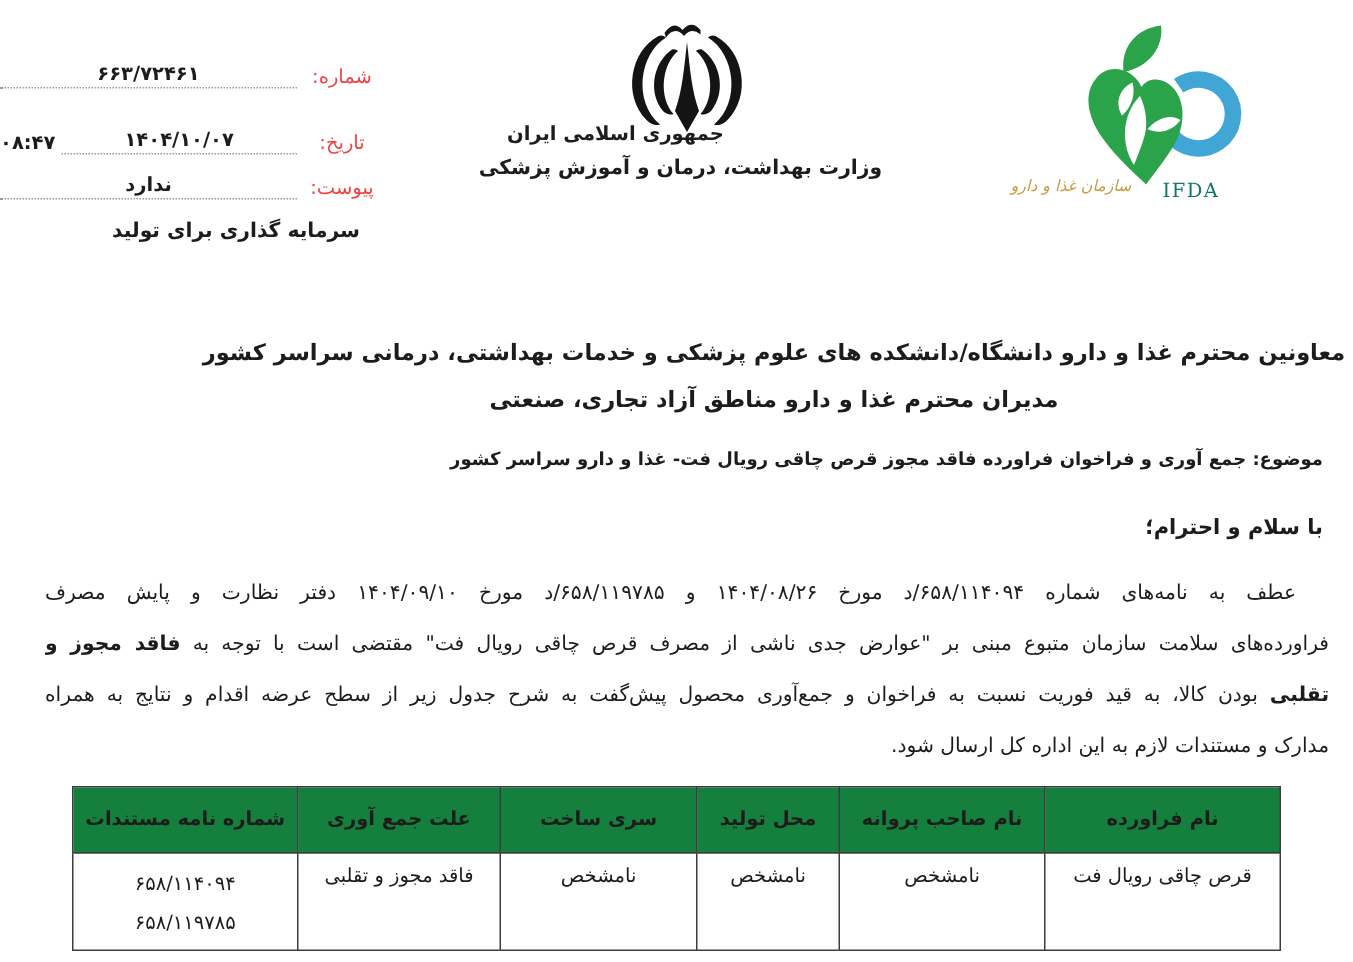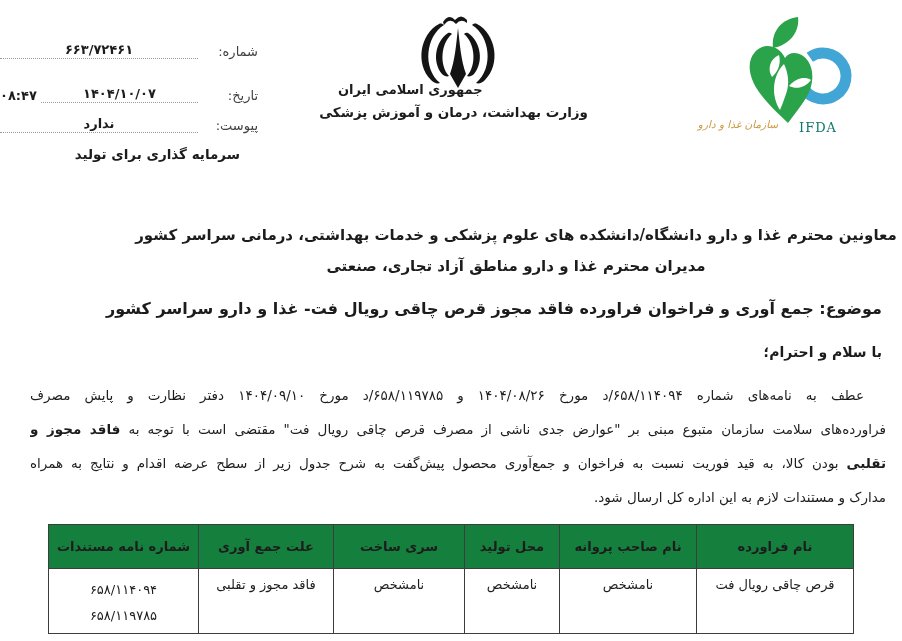--- a/index.html
+++ b/index.html
@@ -5,38 +5,38 @@
   * { margin:0; padding:0; box-sizing:border-box; }
   html,body { background:#fff; }
   body { font-family:"DejaVu Sans", sans-serif; color:#1c1c1c; }
   .page {
     position:relative; width:902px; height:641px; background:#fff;
     overflow:hidden; direction:rtl;
   }
   
   .meta { position:absolute; left:0; top:38px; width:258px; direction:rtl; font-size:13px; }
   .meta-row { position:absolute; left:0; width:258px; display:flex; direction:rtl; align-items:flex-end; }
-  .meta-row .lbl { width:60px; text-align:right; color:#404040; font-size:13px; flex:0 0 auto; }
+  .meta-row .lbl { width:60px; text-align:center; color:#ef4444; font-size:13px; flex:0 0 auto; }
   .meta-row .dots { flex:1 1 auto; border-bottom:1.5px dotted #9a9a9a; text-align:center; font-weight:bold; padding:0 2px 1px 2px; white-space:nowrap; }
   .meta-row .time { flex:0 0 auto; font-weight:bold; padding-right:4px; white-space:nowrap; }
   .row-number { top:4px; }
   .row-date   { top:48px; }
   .row-attach { top:78px; }
   .meta-note  { position:absolute; left:0; top:108px; width:240px; text-align:right; font-weight:bold; font-size:13.5px; }
   
   .emblem-wrap { position:absolute; left:404px; top:12px; width:108px; height:72px; }
   .head-country  { position:absolute; left:338px; top:82px;  width:240px; text-align:left; font-weight:bold; font-size:13px; white-space:nowrap; }
   .head-ministry { position:absolute; left:328px; top:104px; width:260px; text-align:center; font-weight:bold; font-size:13.5px; white-space:nowrap; }
   
-  .ifda { position:absolute; left:673px; top:14px; width:190px; height:130px; direction:ltr; }
+  .ifda { position:absolute; left:649px; top:14px; width:190px; height:130px; direction:ltr; }
   .ifda-org   { position:absolute; left:8px;  top:104px; width:114px; text-align:center; font-size:10.5px; font-style:italic; white-space:nowrap; }
   .ifda-acr   { position:absolute; left:126px; top:106px; font-size:13px; letter-spacing:1px; font-family:"DejaVu Serif", serif; }
   
   .addressee { position:absolute; left:130px; top:220px; width:772px; text-align:center; font-weight:bold; font-size:15px; line-height:31px; }
-  .subject    { position:absolute; right:20px; top:299px; font-weight:bold; font-size:16px; white-space:nowrap; }
+  .subject    { position:absolute; right:20px; top:299px; font-weight:bold; font-size:12px; white-space:nowrap; }
   .salutation { position:absolute; right:20px; top:344px; font-weight:bold; font-size:14px; }
   .bodytext { position:absolute; right:16px; top:378px; width:856px; font-size:13.5px; line-height:34px; direction:rtl; }
   .bodyline { text-align:justify; text-align-last:justify; white-space:nowrap; overflow:hidden; }
   .bodyline.first { padding-right:22px; }
   .bodyline.last { text-align:right; text-align-last:right; }
   
   .recall-table { position:absolute; left:48px; top:524px; width:805px; border-collapse:collapse; direction:rtl; table-layout:fixed; }
   .recall-table th, .recall-table td { border:1.6px solid #3d3d3d; font-size:13px; text-align:center; vertical-align:top; padding:4px 2px; }
   .recall-table th { background:#15803d; font-weight:bold; height:44px; vertical-align:middle; }
   .recall-table td { height:56px; padding-top:8px; }

